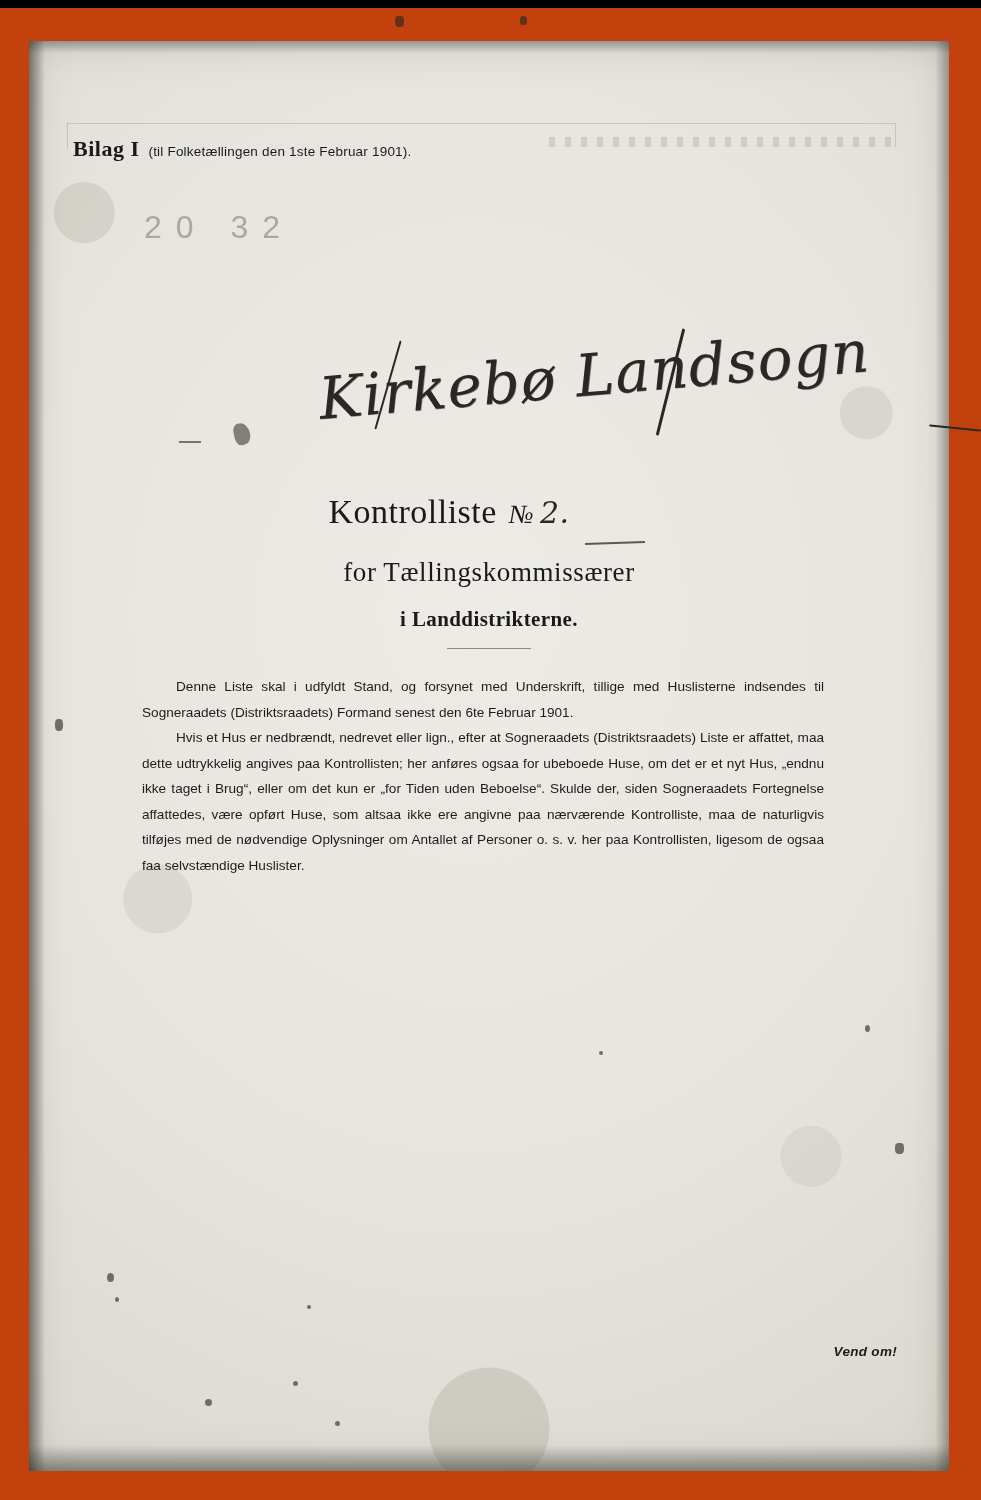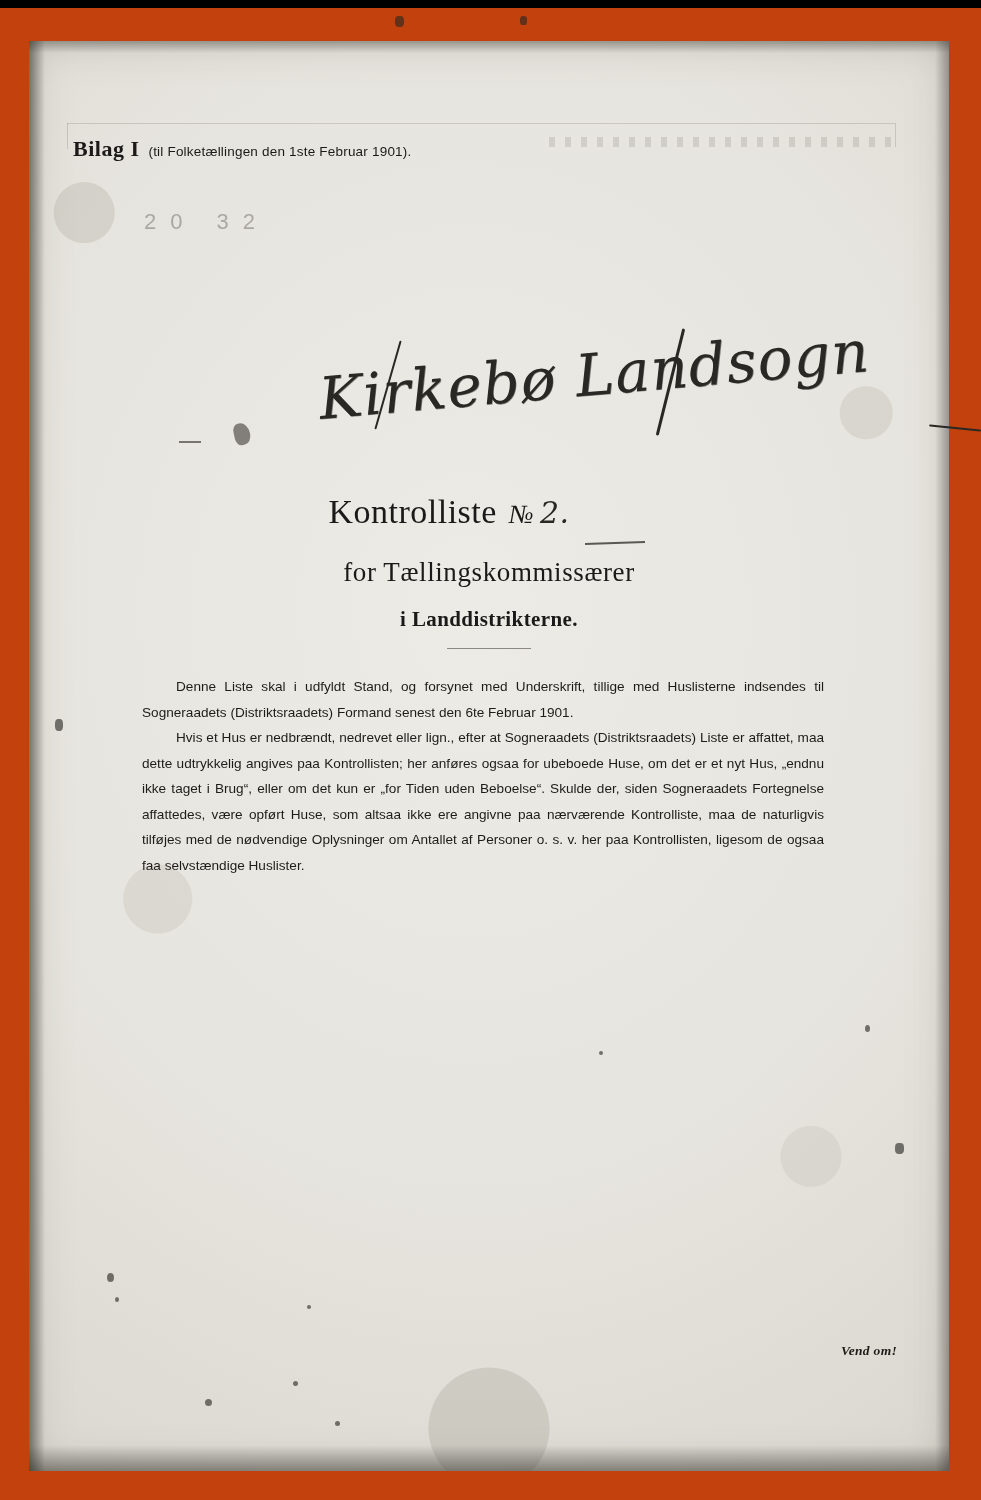--- a/index.html
+++ b/index.html
@@ -100,21 +100,21 @@
     letter-spacing: 0.2px;
     margin-left: 5px;
   }
 
   
   #stamp {
     position: absolute;
     left: 115px;
     top: 168px;
     font-family: "Liberation Sans", sans-serif;
-    font-size: 22px;
+    font-size: 32px;
     letter-spacing: 14px;
     color: rgba(70,68,62,0.38);
   }
 
   
   #handwriting {
     position: absolute;
     left: 290px;
     top: 290px;
     width: 620px;
@@ -228,21 +228,21 @@
   }
   #body-text p { margin: 8px 0 0 0; }
   #body-text p + p { margin-top: 0; }
   #body-text .indent { text-indent: 34px; }
 
   
   #vend {
     position: absolute;
     right: 52px;
     bottom: 112px;
-    font-family: Liberation Serif, serif;
+    font-family: Liberation Sans, sans-serif;
     font-weight: bold;
     font-style: italic;
     font-size: 13.5px;
     color: #1d1c19;
     letter-spacing: 0.3px;
     text-align: center;
   }
 
   
   .speck { position: absolute; background: rgba(40,38,34,0.62); border-radius: 50%; }

